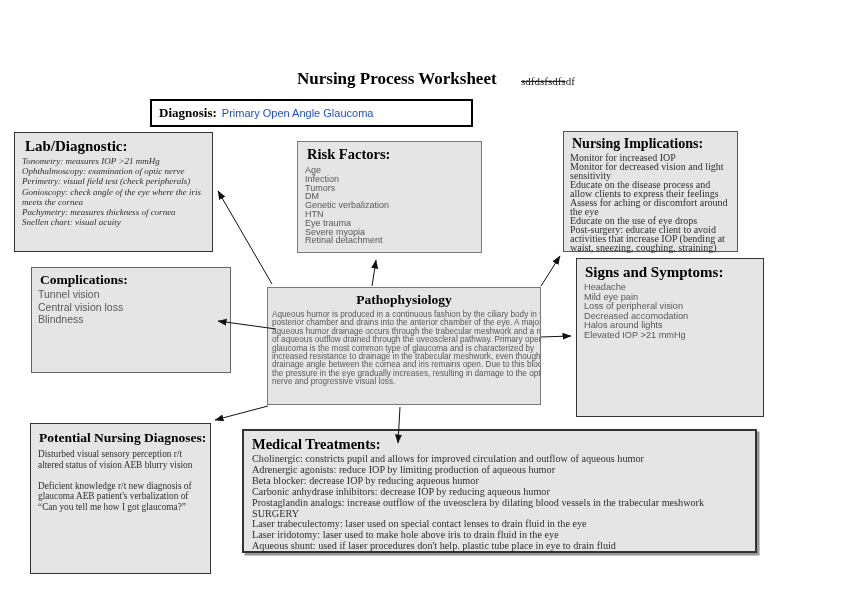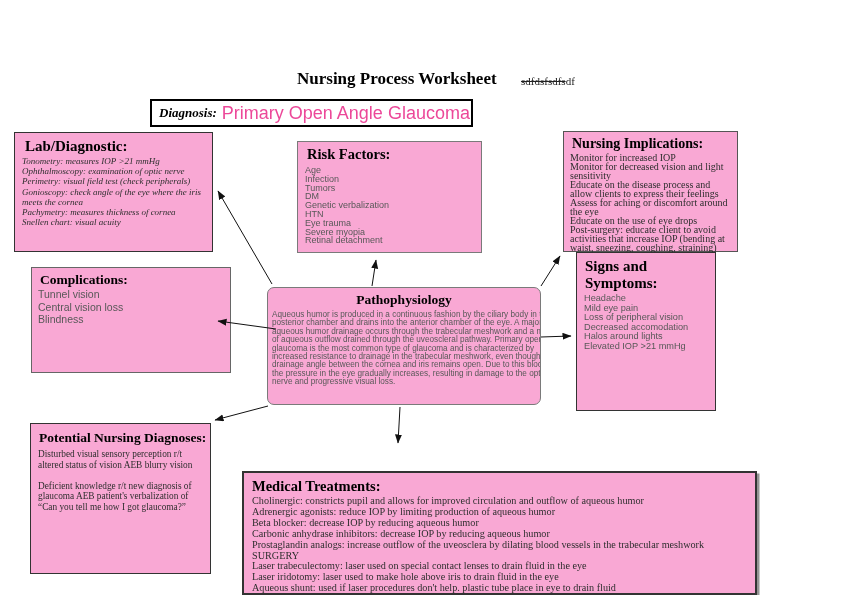--- a/index.html
+++ b/index.html
@@ -6,57 +6,57 @@
   .page{position:relative;width:842px;height:595px;background:#ffffff;overflow:hidden;
         font-family:"Liberation Serif", serif;}
   .title{position:absolute;left:297px;top:69px;font-family:"Liberation Serif",serif;
          font-weight:bold;font-size:17px;color:#000;white-space:nowrap;}
   .scribble{position:absolute;left:521px;top:75px;font-family:"Liberation Serif",serif;
             font-size:11px;color:#222;white-space:nowrap;}
   .scribble .struck{text-decoration:line-through;}
   .diagbar{position:absolute;left:150px;top:99px;width:312px;height:24px;
            border:2px solid #000;background:#fff;display:flex;align-items:center;
            padding:0 0 0 7px;box-sizing:content-box;}
-  .diagbar .lbl{font-family:"Liberation Serif",serif;font-weight:bold;font-size:13px;color:#000;font-style:italic;}
-  .diagbar .val{font-family:"Liberation Sans",sans-serif;font-size:18px;color:#ec4899;margin-left:5px;}
-  .box{position:absolute;background:#f9a8d4;border:1.5px solid #444;box-sizing:border-box;}
+  .diagbar .lbl{font-family:"Liberation Serif",serif;font-weight:bold;font-size:13px;color:#000;}
+  .diagbar .val{font-family:"Liberation Sans",sans-serif;font-size:11px;color:#1d4ed8;margin-left:5px;}
+  .box{position:absolute;background:#e5e5e5;border:1.5px solid #444;box-sizing:border-box;}
   .box .h{font-family:"Liberation Serif",serif;font-weight:bold;color:#000;}
   .serifbody{font-family:"Liberation Serif",serif;color:#2e2e2e;}
   .sansbody{font-family:"Liberation Sans",sans-serif;color:#585858;}
 
   .lab{left:14px;top:132px;width:199px;height:120px;border-color:#333;}
   .lab .h{font-size:15px;padding:5px 0 1px 10px;}
   .lab .body{font-size:9px;line-height:10.2px;padding:0 4px 0 7px;font-style:italic;}
 
   .risk{left:297px;top:141px;width:185px;height:112px;border-color:#7a7a7a;}
   .risk .h{font-size:14.5px;padding:4px 0 2px 9px;}
   .risk .body{font-size:9px;line-height:8.8px;padding:1px 4px 0 7px;}
 
   .impl{left:563px;top:131px;width:175px;height:121px;border-color:#555;}
   .impl .h{font-size:14px;padding:4px 0 1px 8px;}
   .impl .body{font-size:10px;line-height:9px;padding:0 3px 0 6px;}
 
   .comp{left:31px;top:267px;width:200px;height:106px;border-color:#666;}
   .comp .h{font-size:13.5px;padding:4px 0 0 8px;}
   .comp .body{font-size:10.5px;line-height:12.5px;padding:0 4px 0 6px;}
 
-  .patho{left:267px;top:287px;width:274px;height:118px;border-color:#7a7a7a;overflow:hidden;border-radius:7px;}
+  .patho{left:267px;top:287px;width:274px;height:118px;border-color:#7a7a7a;overflow:hidden;}
   .patho .h{font-size:13.5px;text-align:center;padding:4px 0 2px 0;}
   .patho .body{width:294px;font-size:8.2px;line-height:8.4px;padding:1px 0 0 4px;}
 
-  .signs{left:576px;top:252px;width:140px;height:159px;border-color:#333;}
+  .signs{left:576px;top:258px;width:188px;height:159px;border-color:#333;}
   .signs .h{font-size:15px;padding:5px 0 2px 8px;}
   .signs .body{font-size:9.2px;line-height:9.6px;padding:0 4px 0 7px;}
 
   .pnd{left:30px;top:423px;width:181px;height:151px;border-color:#333;}
   .pnd .h{font-size:13.5px;padding:6px 0 3px 8px;}
   .pnd .body{font-size:9.3px;line-height:10.8px;padding:0 6px 0 7px;}
   .pnd .body .para{margin:0 0 10px 0;}
 
-  .mt{left:242px;top:471px;width:515px;height:124px;border:2px solid #333;
+  .mt{left:242px;top:429px;width:515px;height:124px;border:2px solid #333;
       box-shadow:2.5px 2.5px 0 rgba(60,60,60,.55);}
   .mt .h{font-size:14.5px;padding:5px 0 1px 8px;}
   .mt .body{font-size:10.2px;line-height:10.9px;padding:0 6px 0 8px;}
 
   svg.overlay{position:absolute;left:0;top:0;pointer-events:none;}
 </style>
 </head>
 <body>
 
 <div class="page">

